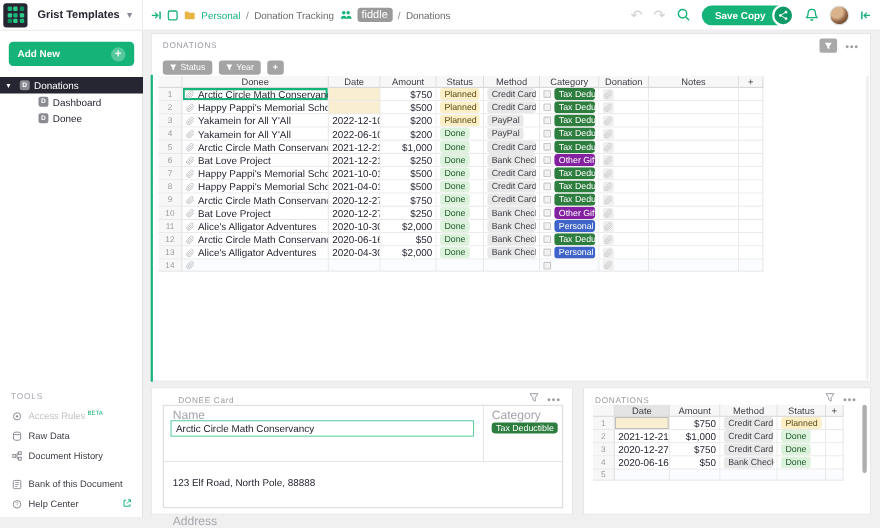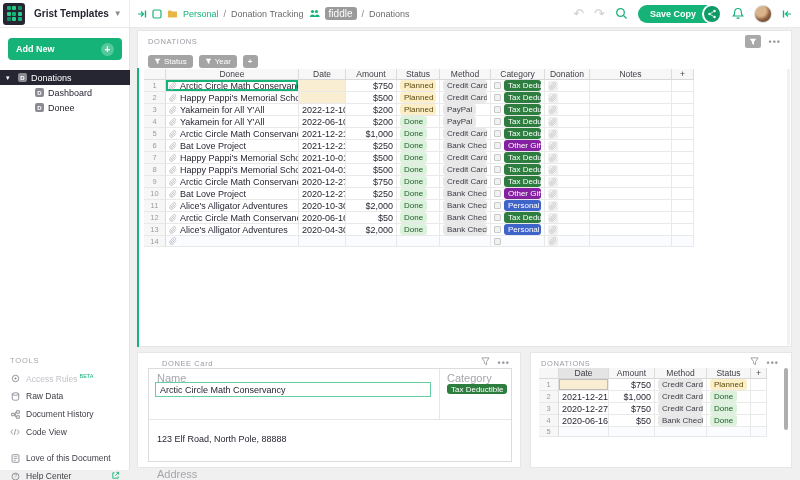--- a/index.html
+++ b/index.html
@@ -231,36 +231,28 @@
             <div class="ticon">
               <svg width="9" height="9" viewBox="0 0 10 10">
                 <rect x="0.8" y="3.6" width="2.8" height="2.8" fill="none" stroke="currentColor" stroke-width="1"></rect>
                 <rect x="6.4" y="0.8" width="2.8" height="2.8" fill="none" stroke="currentColor" stroke-width="1"></rect>
                 <rect x="6.4" y="6.4" width="2.8" height="2.8" fill="none" stroke="currentColor" stroke-width="1"></rect>
                 <path d="M3.6 5h1.5V2.2h1.3M5.1 5v2.8h1.3" fill="none" stroke="currentColor" stroke-width="0.9"></path>
               </svg>
             </div>
             <div>Document History</div>
           </div>
-          <div class="tool-row">
-            <div class="ticon">
-              <svg width="10" height="8" viewBox="0 0 12 9">
-                <path d="M3.5 1.5L1 4.5l2.5 3M8.5 1.5L11 4.5 8.5 7.5M6.8 1L5.2 8" fill="none" stroke="currentColor" stroke-width="1"></path>
-              </svg>
-            </div>
-            <div>Code View</div>
-          </div>
           <div class="tool-row gap-top">
             <div class="ticon">
               <svg width="9" height="9" viewBox="0 0 10 10">
                 <rect x="1.2" y="0.8" width="7.6" height="8.4" rx="1" fill="none" stroke="currentColor" stroke-width="1"></rect>
                 <path d="M3 3h4M3 5h4M3 7h2.5" stroke="currentColor" stroke-width="0.8"></path>
               </svg>
             </div>
-            <div>Love of this Document</div>
+            <div>Bank of this Document</div>
           </div>
           <div class="tool-row">
             <div class="ticon">
               <svg width="9" height="9" viewBox="0 0 10 10">
                 <circle cx="5" cy="5" r="3.8" fill="none" stroke="currentColor" stroke-width="1"></circle>
                 <text x="5" y="7" font-size="5.5" text-anchor="middle" fill="currentColor" font-family="Liberation Sans, sans-serif">?</text>
               </svg>
             </div>
             <div>Help Center</div>
             <div class="ext"><svg width="9" height="9" viewBox="0 0 10 10">

